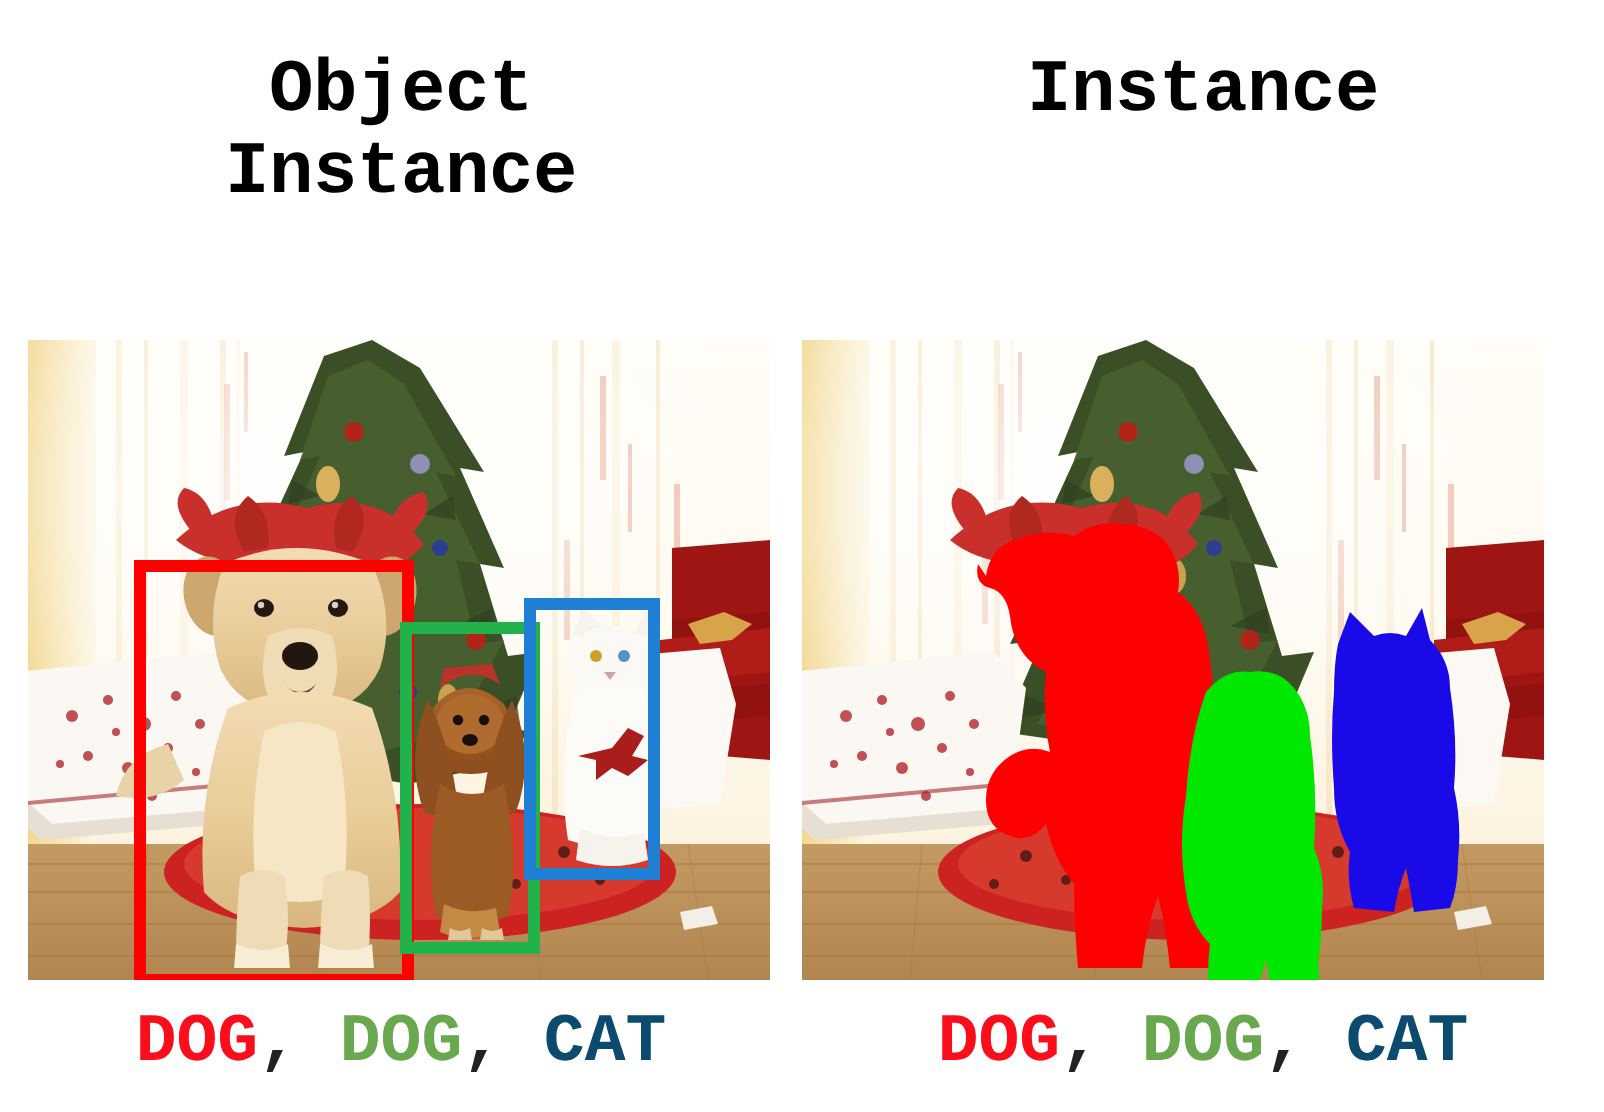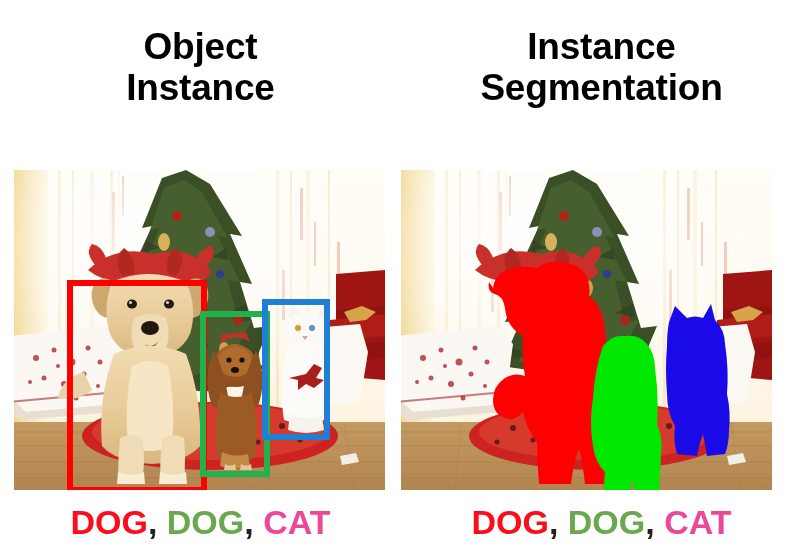--- a/index.html
+++ b/index.html
@@ -20,20 +20,21 @@
     left: 0; top: 0;
     width: 802px;
     height: 556px;
     display: flex;
     flex-direction: row;
   }
   .panel {
     position: relative;
     width: 401px;
     height: 556px;
+    font-family: Liberation Mono, monospace;
   }
   .panel-title {
     position: absolute;
     left: 0;
     top: 26px;
     width: 401px;
     text-align: center;
     font-size: 37px;
     font-weight: bold;
     line-height: 1.12;
@@ -58,21 +59,21 @@
     width: 401px;
     left: 0;
     text-align: center;
     font-size: 34px;
     font-weight: bold;
     line-height: 1;
     white-space: nowrap;
   }
   .cap-red   { color: #fc0d1b; }
   .cap-green { color: #6aa84f; }
-  .cap-blue  { color: #ec4899; }
+  .cap-blue  { color: #0c4a6e; }
   .cap-comma { color: #222222; }
 </style>
 </head>
 <body>
 
 <div class="figure">
 
   <div class="panel panel-left">
 
     <div class="panel-title">
@@ -304,21 +305,20 @@
 
     <div class="caption">
       <span class="cap-red">DOG</span><span class="cap-comma">, </span><span class="cap-green">DOG</span><span class="cap-comma">, </span><span class="cap-blue">CAT</span>
     </div>
   </div>
 
   <div class="panel panel-right">
 
     <div class="panel-title">
       <div>Instance</div>
-      <div>Segmentation</div>
     </div>
 
     <div class="photo-frame">
       <svg width="371" height="320" viewBox="0 0 371 320" xmlns="http://www.w3.org/2000/svg">
         <defs>
           <linearGradient id="curtainR" x1="0" y1="0" x2="0" y2="1">
             <stop offset="0%" stop-color="#fffdf6"></stop>
             <stop offset="55%" stop-color="#fffaf0"></stop>
             <stop offset="100%" stop-color="#fdf3e0"></stop>
           </linearGradient>

